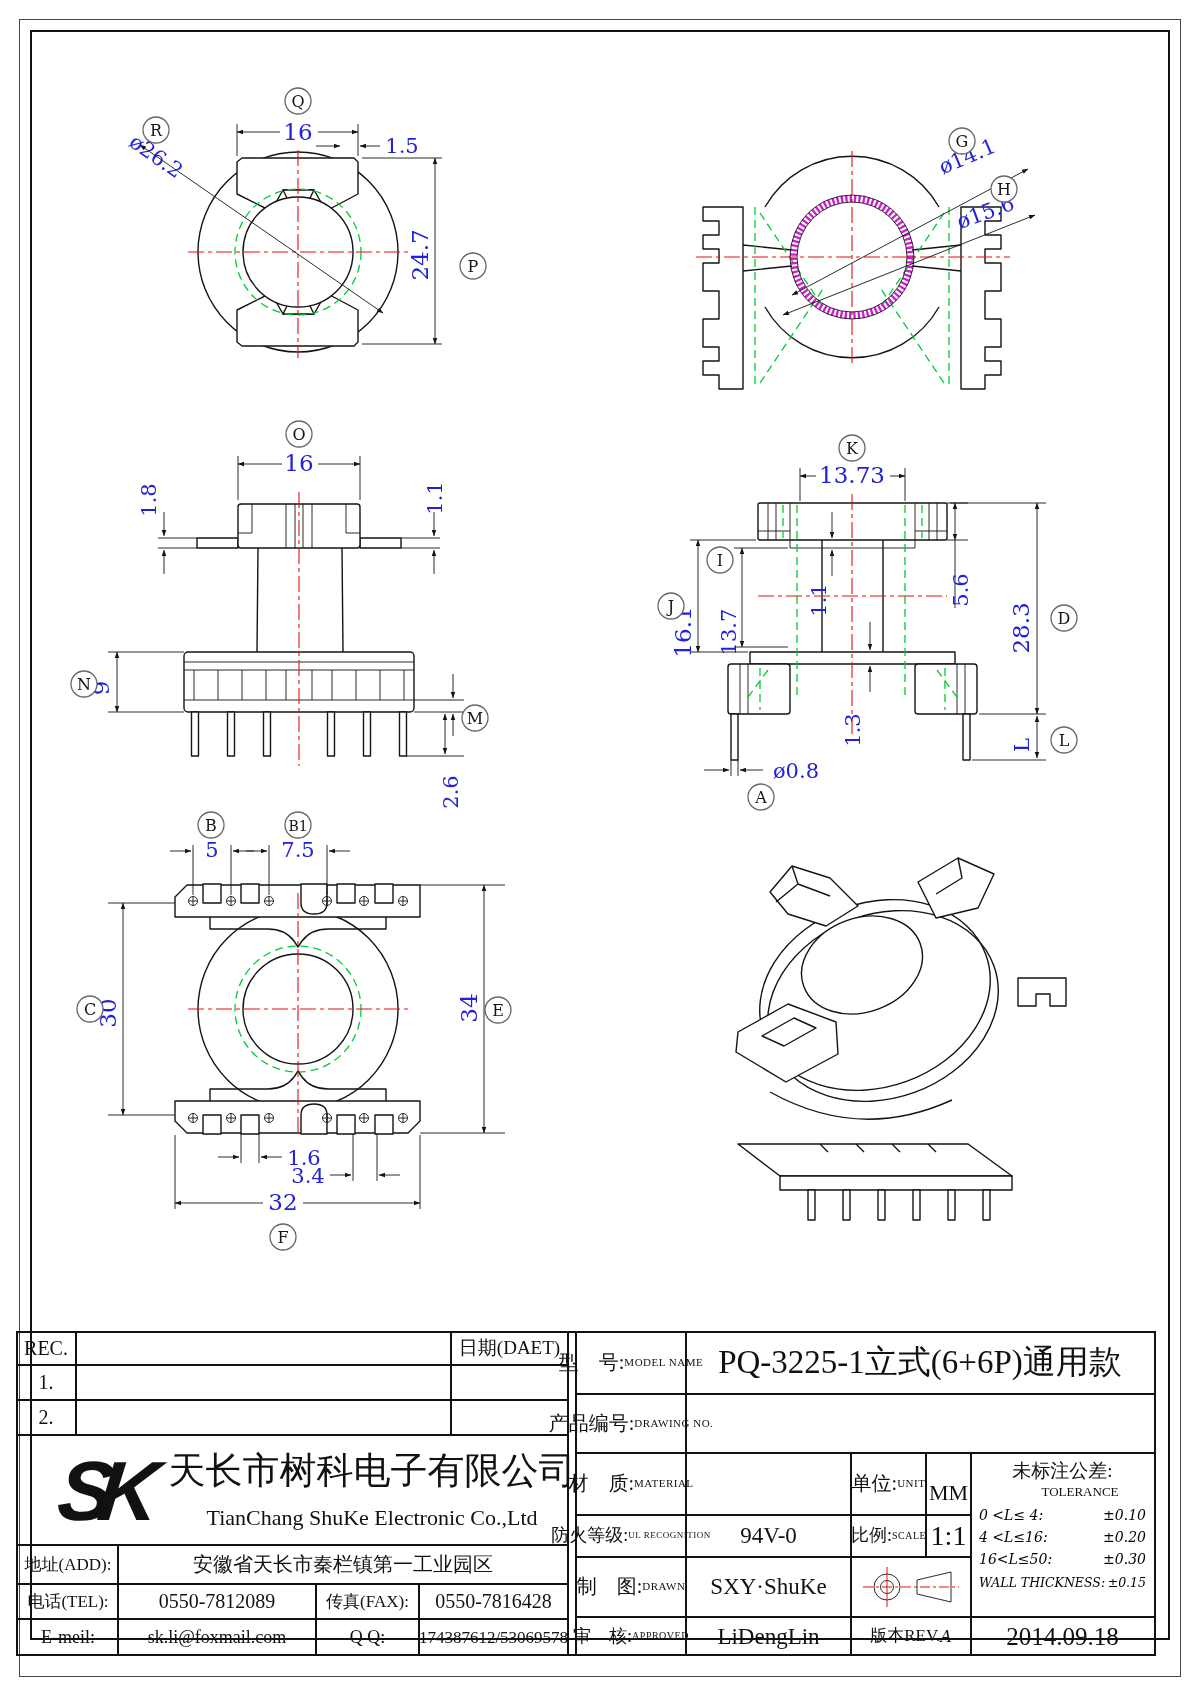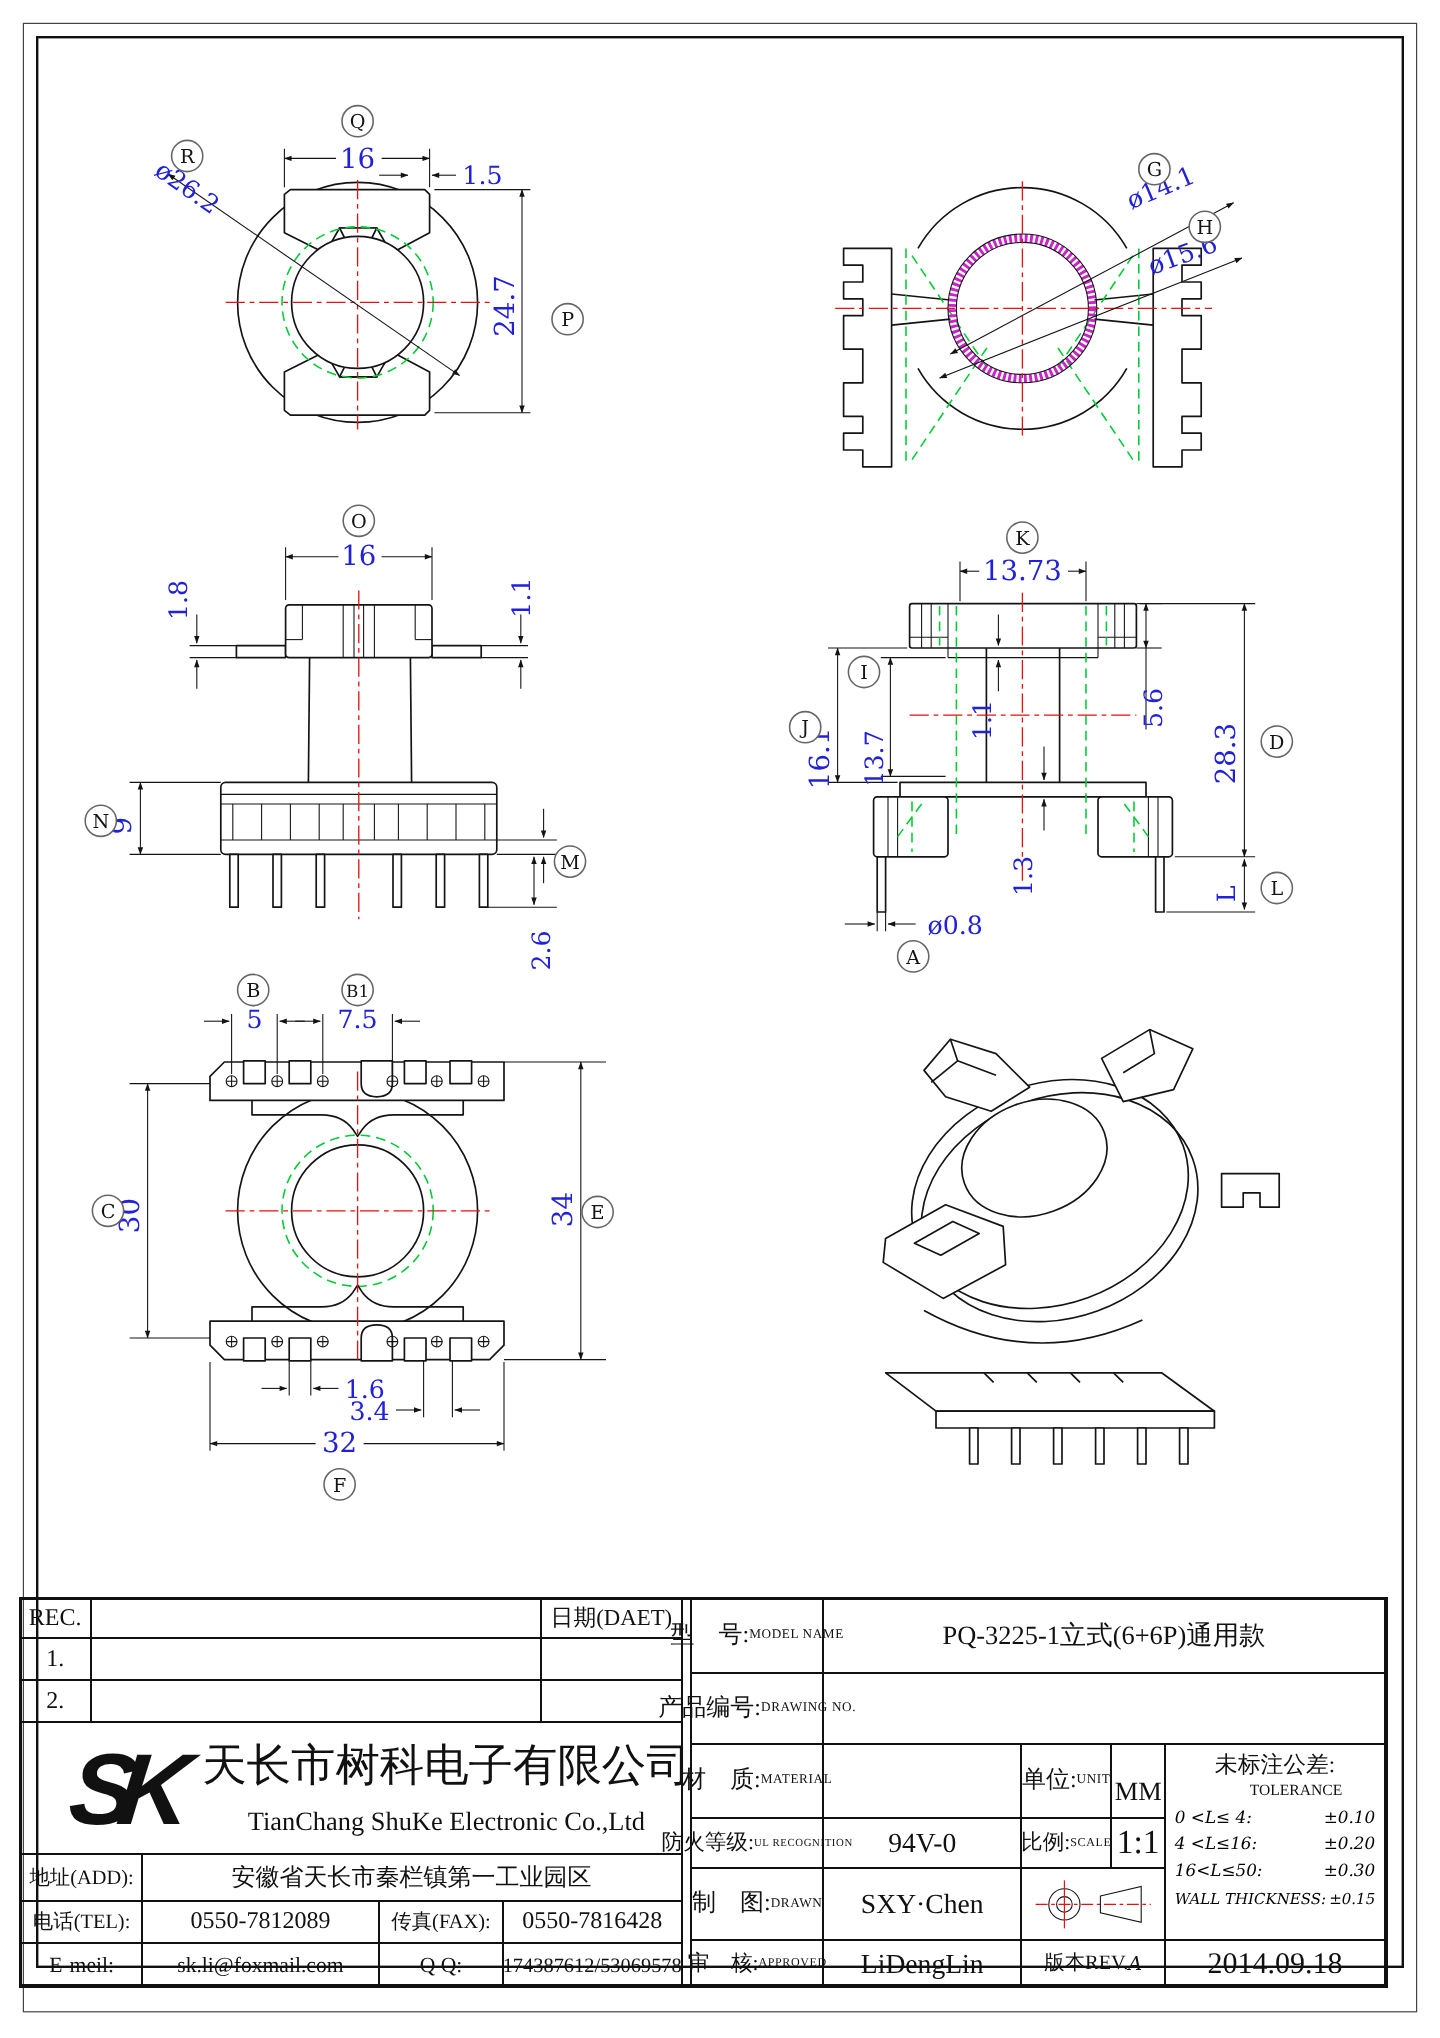--- a/index.html
+++ b/index.html
@@ -463,21 +463,21 @@
     <div class="cell" style="left:403px;top:253px;width:149px;height:35px;font-size:20px">0550-7816428</div>
     <div class="cell" style="left:2px;top:288px;width:100px;height:37px;font-size:18px">E-meil:</div>
     <div class="cell" style="left:102px;top:288px;width:198px;height:37px;font-size:18px">sk.li@foxmail.com</div>
     <div class="cell" style="left:300px;top:288px;width:103px;height:37px;font-size:18px">Q Q:</div>
     <div class="cell" style="left:403px;top:288px;width:149px;height:37px;font-size:17px">174387612/53069578</div>
 
     <div class="cell stack" style="left:560px;top:0;width:110px;height:63px">
       <span class="cn">型　号:</span>
       <span class="en">MODEL NAME</span>
     </div>
-    <div class="cell" style="left:670px;top:0;width:468px;height:63px;font-size:22px">PQ-3225-1立式(6+6P)通用款</div>
+    <div class="cell" style="left:670px;top:0;width:468px;height:63px;font-size:33px">PQ-3225-1立式(6+6P)通用款</div>
     <div class="cell stack" style="left:560px;top:63px;width:110px;height:59px">
       <span class="cn">产品编号:</span>
       <span class="en">DRAWING NO.</span>
     </div>
     <div class="cell" style="left:670px;top:63px;width:468px;height:59px;font-size:22px"></div>
     <div class="cell stack" style="left:560px;top:122px;width:110px;height:62px">
       <span class="cn">材　质:</span>
       <span class="en">MATERIAL</span>
     </div>
     <div class="cell stack" style="left:835px;top:122px;width:75px;height:62px">
@@ -492,21 +492,21 @@
     <div class="cell" style="left:670px;top:184px;width:165px;height:42px;font-size:23px">94V-0</div>
     <div class="cell stack" style="left:835px;top:184px;width:75px;height:42px">
       <span class="cn" style="font-size:18px">比例:</span>
       <span class="en" style="font-size:10px">SCALE</span>
     </div>
     <div class="cell" style="left:910px;top:184px;width:45px;height:42px;font-size:28px">1:1</div>
     <div class="cell stack" style="left:560px;top:226px;width:110px;height:60px">
       <span class="cn">制　图:</span>
       <span class="en">DRAWN</span>
     </div>
-    <div class="cell" style="left:670px;top:226px;width:165px;height:60px;font-size:23px">SXY·Chen</div>
+    <div class="cell" style="left:670px;top:226px;width:165px;height:60px;font-size:23px">SXY·ShuKe</div>
     <div class="cell" style="left:835px;top:226px;width:120px;height:60px">
       <svg style="position:static" width="104" height="52" viewBox="0 0 104 52">
         <line x1="4" y1="26" x2="100" y2="26" stroke="#e81111" stroke-width="1" stroke-dasharray="10 3 3 3"></line>
         <circle cx="28" cy="26" r="13" class="thin"></circle>
           <circle cx="28" cy="26" r="6.5" class="thin"></circle>
         <line x1="28" y1="6" x2="28" y2="46" stroke="#e81111" stroke-width="1"></line>
         <path d="M58,19 L92,11 L92,41 L58,33 Z" class="thin"></path>
       </svg>
     </div>
     <div class="cell stack" style="left:560px;top:286px;width:110px;height:39px">

